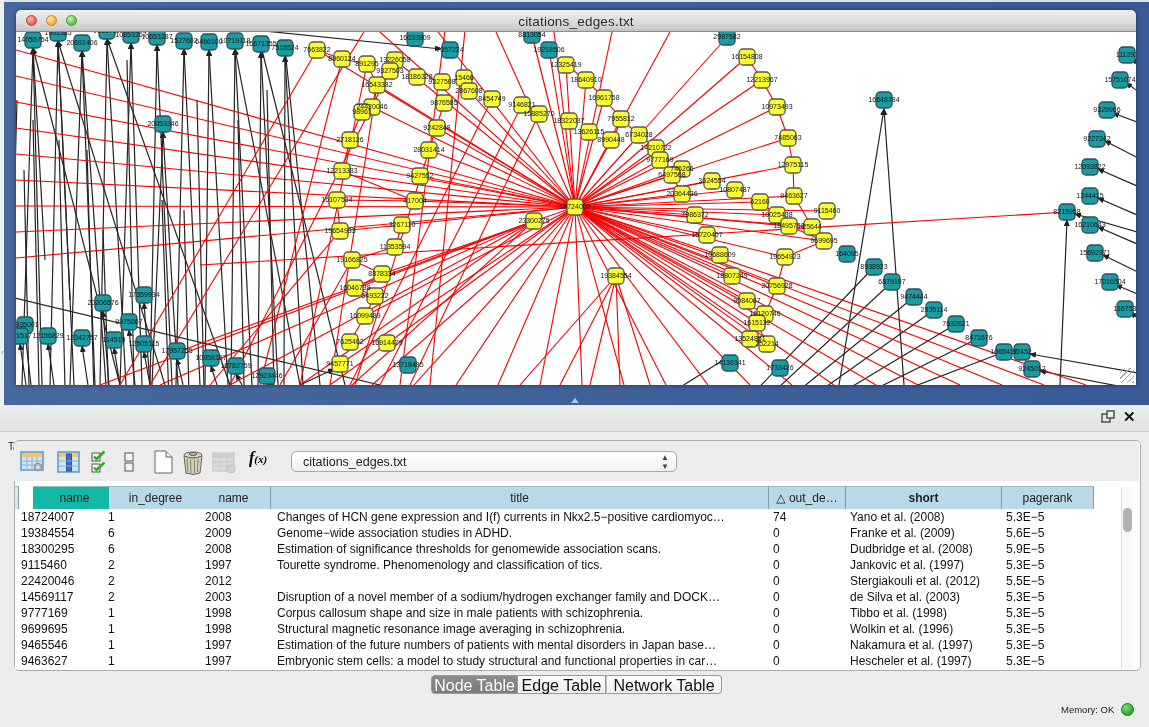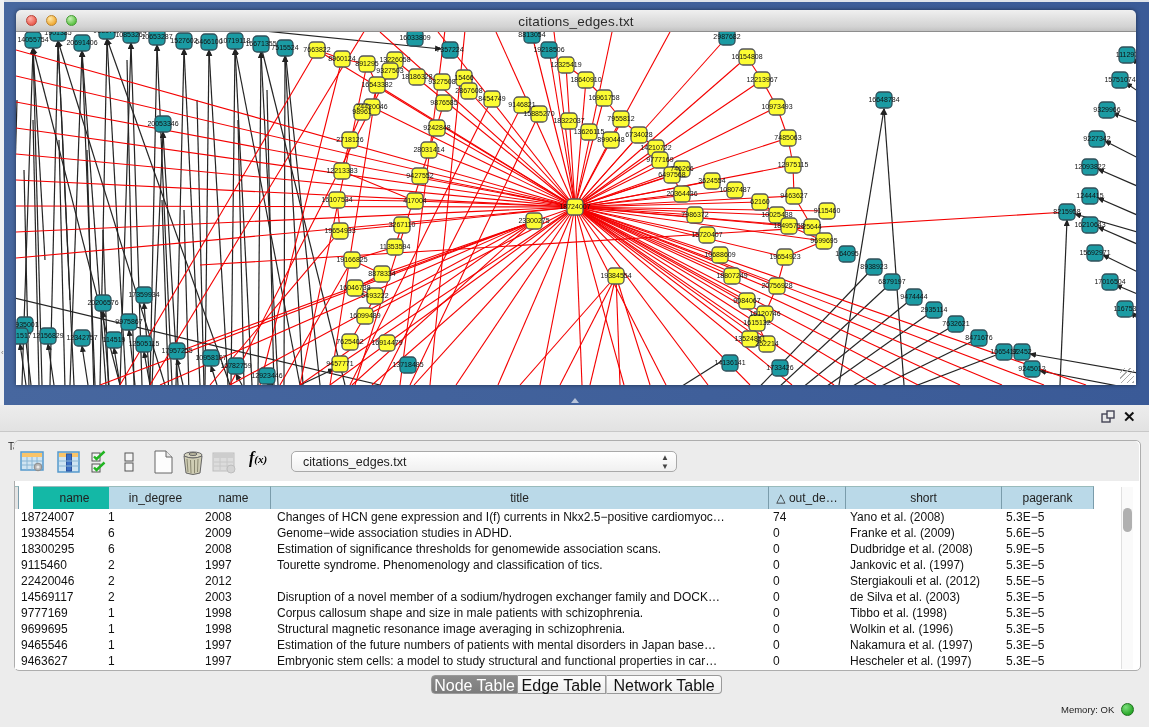--- a/index.html
+++ b/index.html
@@ -639,21 +639,21 @@
 <div id="dropdown">
     <span class="dt">citations_edges.txt</span>
     <span class="ar">▲<br>▼</span>
   </div>
 <div class="hc" style="left:15px;  width:4px;  background:#e4e4e4;"></div>
 <div class="hc" style="left:33px;  width:84px; background:#14b8a6;">name</div>
 <div class="hc" style="left:109px; width:94px;">in_degree</div>
 <div class="hc" style="left:197px; width:74px;">name</div>
 <div class="hc" style="left:271px; width:498px;">title</div>
 <div class="hc" style="left:769px; width:77px;">△ out_de…</div>
-<div class="hc" style="left:846px; width:156px;">short</div>
+<div class="hc" style="left:846px; width:156px;font-weight:bold;">short</div>
 <div class="hc" style="left:1002px;width:92px;">pagerank</div>
 <div id="tbody">
 <div class="trow" style="top:0px">
       <span style="left:6px">18724007</span>
       <span style="left:93px">1</span>
       <span style="left:190px">2008</span>
       <span style="left:262px;width:492px">Changes of HCN gene expression and I(f) currents in Nkx2.5−positive cardiomyoc…</span>
       <span style="left:758px">74</span>
       <span style="left:835px">Yano et al. (2008)</span>
       <span style="left:991px">5.3E−5</span>

